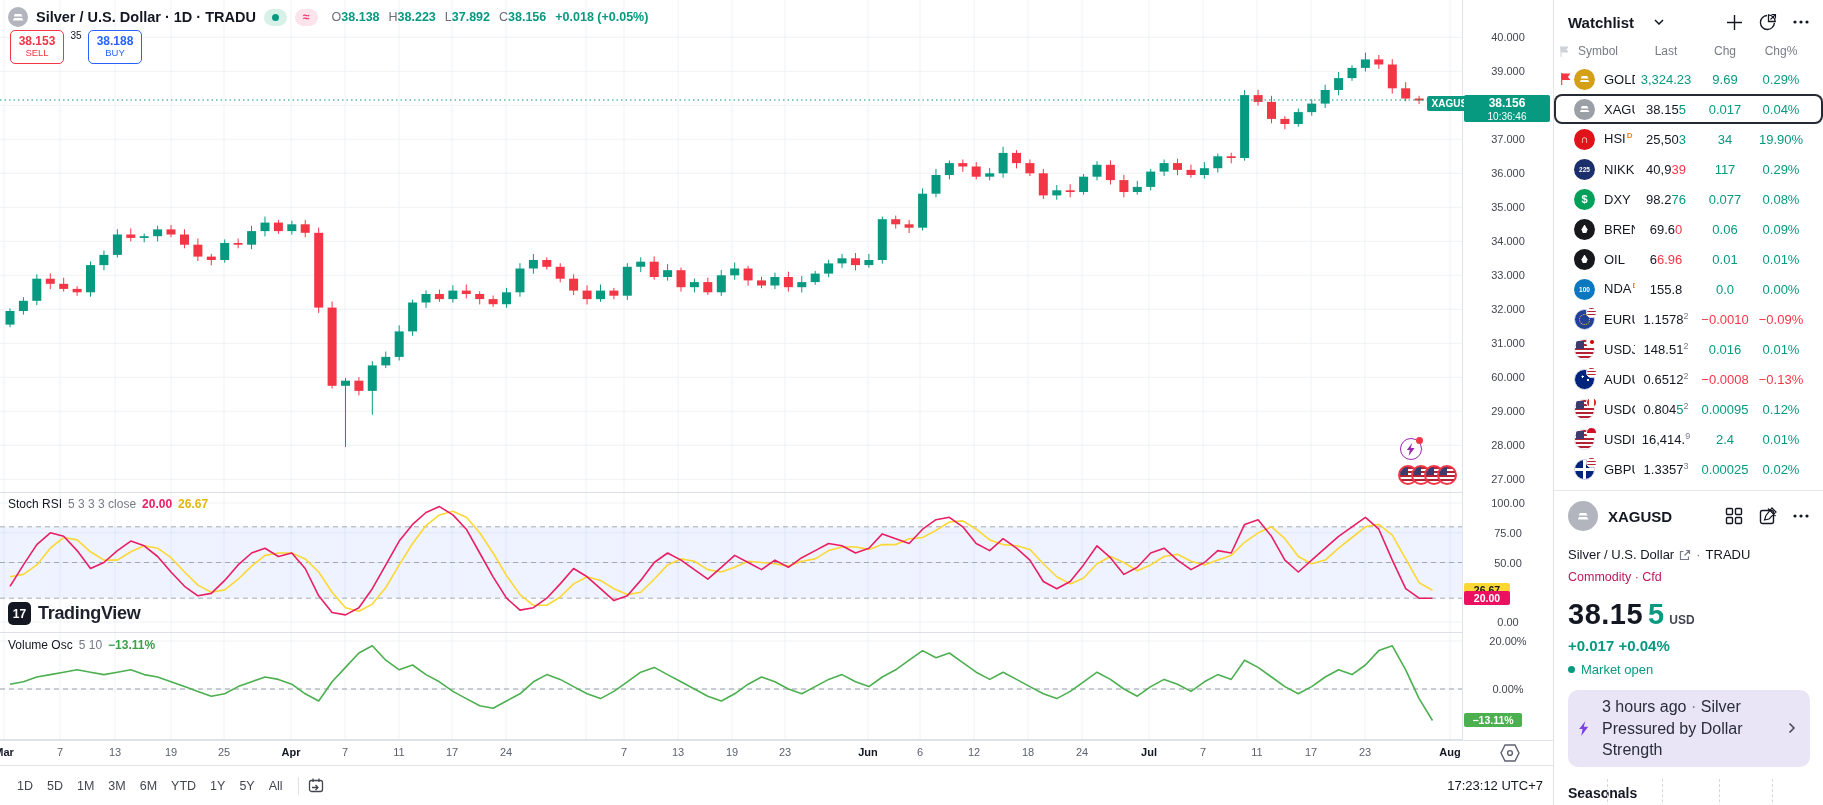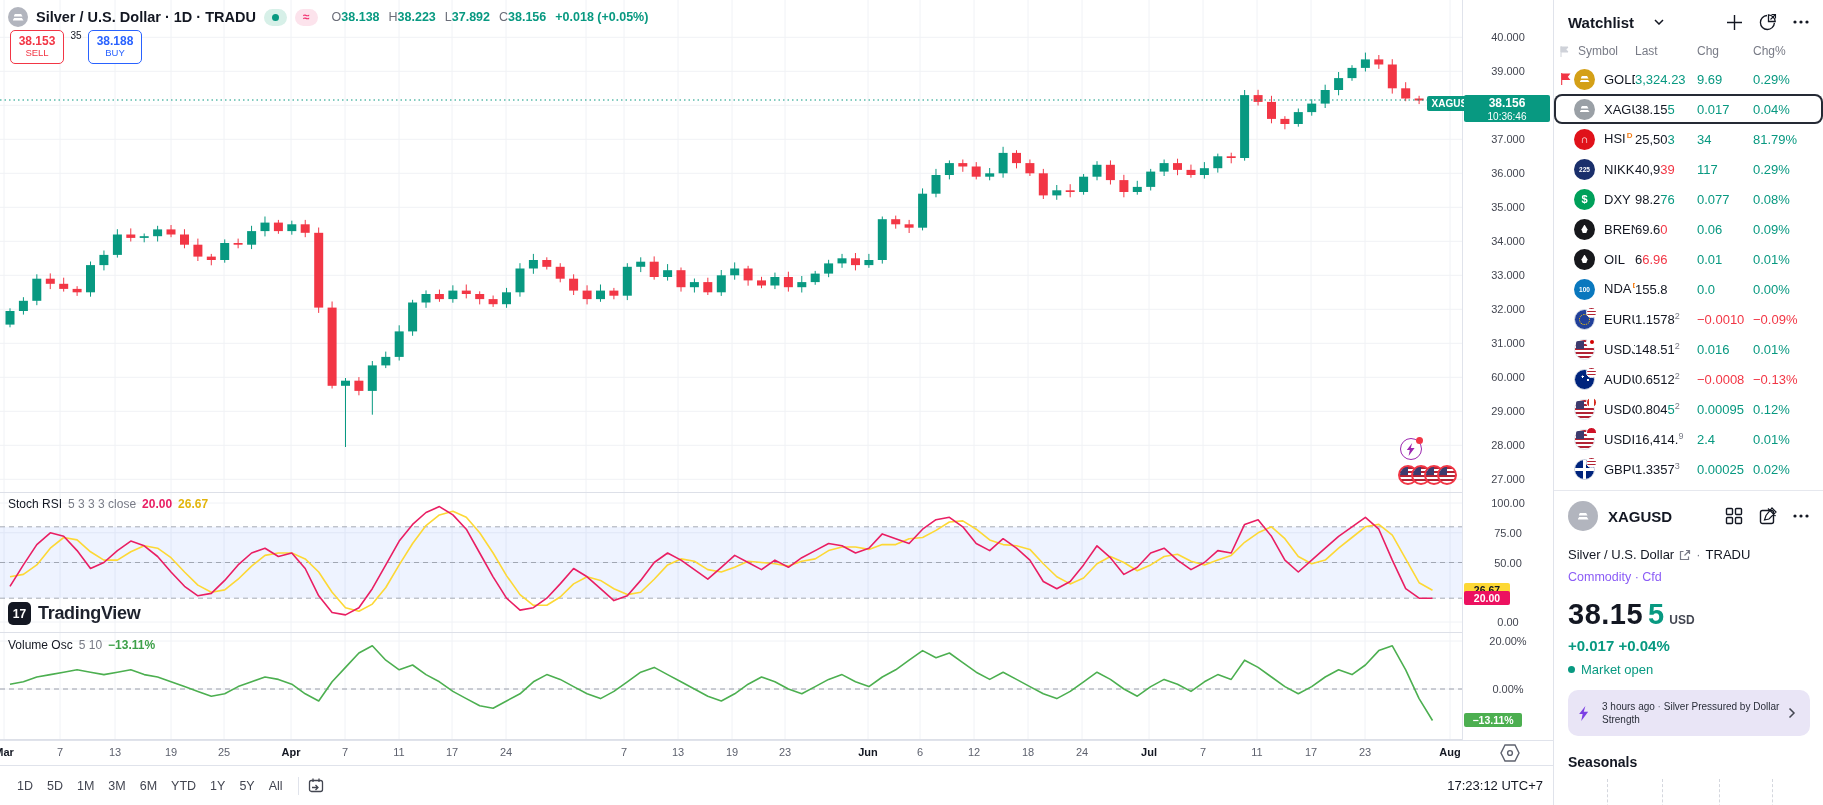--- a/index.html
+++ b/index.html
@@ -98,21 +98,21 @@
   #watchlist-panel { position:absolute; left:1553px; top:0; width:270px; height:805px;
     background:#fff; border-left:1px solid #e0e3eb; }
   #wl-header { display:flex; align-items:center; height:44px; padding:0 14px 0 14px; }
   #wl-title { font-size:15px; font-weight:bold; display:flex; align-items:center; gap:20px; cursor:pointer; }
   #wl-tools { margin-left:auto; display:flex; align-items:center; gap:15px; }
   .tool-btn { cursor:pointer; display:flex; }
 
   #wl-cols { display:grid; grid-template-columns:14px 26px 1fr 62px 56px 56px;
     align-items:center; padding:0 14px 6px 6px; font-size:12px; color:#787b86; }
   #wl-cols .c-sym { grid-column:2/4; padding-left:4px; }
-  .r { text-align:left; }
+  .r { text-align:center; }
 
   #wl-rows { border-bottom:1px solid #e6e8ee; padding-bottom:6px; }
   .wl-row { position:relative; display:grid; grid-template-columns:14px 26px 1fr 62px 56px 56px;
     align-items:center; height:30px; padding:0 14px 0 6px; font-size:13px; cursor:pointer; }
   .wl-row.sel { box-shadow:inset 0 0 0 2px #252a35; border-radius:8px; }
   .sym-ic { width:21px; height:21px; border-radius:50%; position:relative; display:flex;
     flex-direction:column; align-items:center; justify-content:center; gap:1px; color:#fff;
     font-size:6.5px; font-weight:bold; flex:none; overflow:visible; }
   .sym-ic .ingot { width:8px; height:2.5px; }
   .sym-ic .ingot2 { width:10px; }
@@ -155,31 +155,31 @@
   .flag-slot { display:flex; }
 
   
   #symbol-detail { padding:10px 14px 0 14px; position:relative; height:298px; }
   #sd-titlerow { display:flex; align-items:center; gap:10px; }
   #sd-icon { width:30px; height:30px; }
   #sd-symbol { font-size:15px; font-weight:bold; }
   #sd-tools { margin-left:auto; display:flex; gap:16px; align-items:center; }
   #sd-subtitle { margin-top:16px; font-size:13px; color:#131722; display:flex; align-items:center; gap:5px; }
   #sd-subtitle .sep { color:#787b86; }
-  #sd-meta { margin-top:8px; font-size:12.5px; color:#8b5cf6; }
+  #sd-meta { margin-top:8px; font-size:12.5px; color:#be185d; }
   #sd-pricerow { margin-top:14px; display:flex; align-items:baseline; gap:5px; }
   #sd-price-main { font-size:29px; font-weight:bold; color:#131722; letter-spacing:.5px; }
   #sd-price-tail { font-size:29px; font-weight:bold; color:#089981; }
   #sd-currency { font-size:12px; font-weight:bold; color:#434651; }
   #sd-change { margin-top:6px; font-size:15px; font-weight:bold; color:#089981; }
   #sd-status { margin-top:8px; display:flex; align-items:center; gap:6px; font-size:13px; color:#089981; }
   #sd-status .dot { width:7px; height:7px; border-radius:50%; background:#089981; }
   #news-pill { margin-top:13px; width:242px; min-height:46px; background:#e9e5f6; border-radius:10px;
     display:grid; grid-template-columns:24px 1fr 16px; align-items:center; padding:6px 6px 6px 10px; cursor:pointer; }
-  #news-text { font-size:10px; color:#2a2e39; line-height:1.35; }
+  #news-text { font-size:16px; color:#2a2e39; line-height:1.35; }
   #news-text .ntime { color:#2a2e39; }
   #news-text .ndot { color:#787b86; }
   #seasonals-title { margin-top:18px; font-size:14px; font-weight:bold; color:#131722; }
   #seasonals-preview { position:absolute; left:0; top:288px; width:270px; height:100px; }
   .sz-gridline { position:absolute; top:0; height:100px; border-left:1px dashed #d4d7de; }
 </style>
 </head>
 <body>
 
 <div id="root">
@@ -680,21 +680,21 @@
           <span class="r"><span class="last-main">38.15</span><span class="up">5</span></span>
           <span class="r up">0.017</span>
           <span class="r up">0.04%</span>
         </div>
         <div class="wl-row">
           <span class="flag-slot"></span>
           <span class="sym-ic ic-hsi ">∩</span>
           <span class="sym-name">HSI<sup class="delayed-sup">D</sup></span>
           <span class="r"><span class="last-main">25,50</span><span class="up">3</span></span>
           <span class="r up">34</span>
-          <span class="r up">81.79%</span>
+          <span class="r up">19.90%</span>
         </div>
         <div class="wl-row">
           <span class="flag-slot"></span>
           <span class="sym-ic ic-nikkei ">225</span>
           <span class="sym-name">NIKKE</span>
           <span class="r"><span class="last-main">40,9</span><span class="down">39</span></span>
           <span class="r up">117</span>
           <span class="r up">0.29%</span>
         </div>
         <div class="wl-row">

